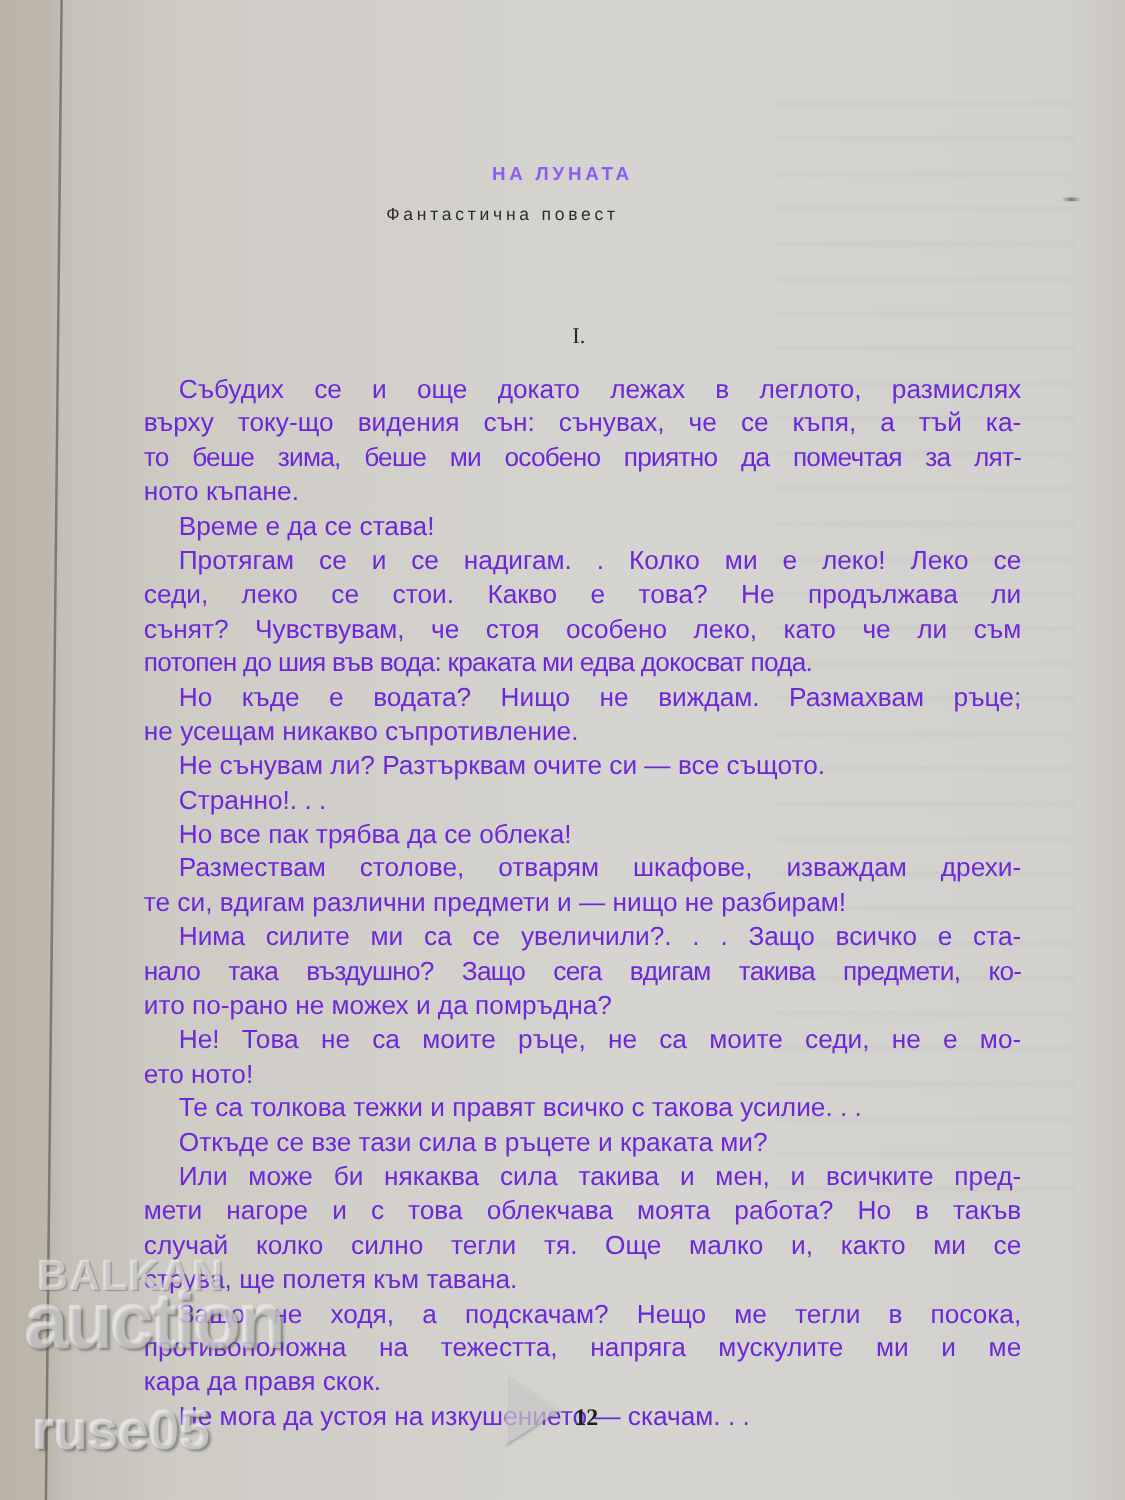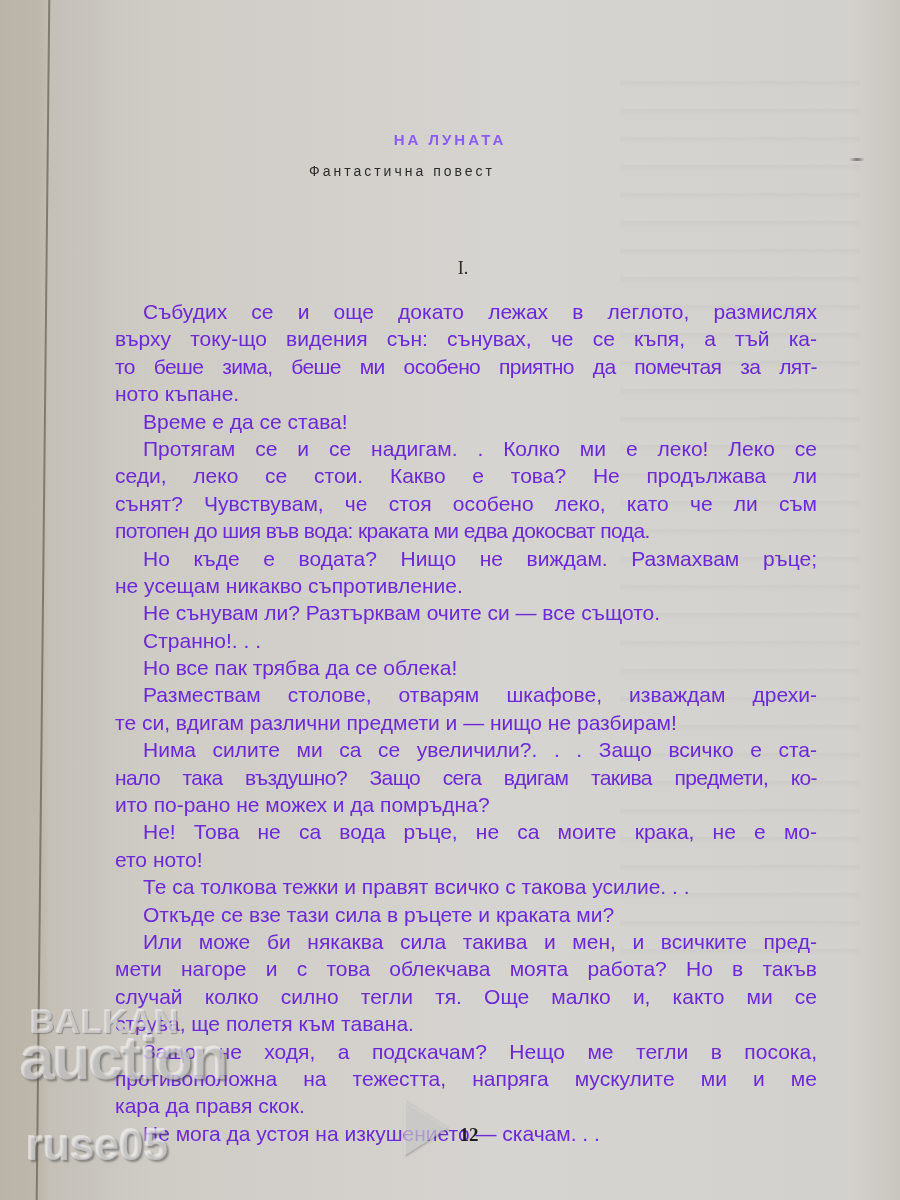--- a/index.html
+++ b/index.html
@@ -200,21 +200,21 @@
     <span class="line indent">Но къде е водата? Нищо не виждам. Размахвам ръце;</span>
     <span class="line last">не усещам никакво съпротивление.</span>
     <span class="line indent last">Не сънувам ли? Разтърквам очите си — все същото.</span>
     <span class="line indent last">Странно!. . .</span>
     <span class="line indent last">Но все пак трябва да се облека!</span>
     <span class="line indent">Размествам столове, отварям шкафове, изваждам дрехи-</span>
     <span class="line last">те си, вдигам различни предмети и — нищо не разбирам!</span>
     <span class="line indent">Нима силите ми са се увеличили?. . . Защо всичко е ста-</span>
     <span class="line narrow">нало така въздушно? Защо сега вдигам такива предмети, ко-</span>
     <span class="line last">ито по-рано не можех и да помръдна?</span>
-    <span class="line indent">Не! Това не са вода ръце, не са моите крака, не е мо-</span>
+    <span class="line indent">Не! Това не са моите ръце, не са моите седи, не е мо-</span>
     <span class="line last">ето ното!</span>
     <span class="line indent last">Те са толкова тежки и правят всичко с такова усилие. . .</span>
     <span class="line indent last">Откъде се взе тази сила в ръцете и краката ми?</span>
     <span class="line indent">Или може би някаква сила такива и мен, и всичките пред-</span>
     <span class="line">мети нагоре и с това облекчава моята работа? Но в такъв</span>
     <span class="line">случай колко силно тегли тя. Още малко и, както ми се</span>
     <span class="line last">струва, ще полетя към тавана.</span>
     <span class="line indent">Защо не ходя, а подскачам? Нещо ме тегли в посока,</span>
     <span class="line">противоположна на тежестта, напряга мускулите ми и ме</span>
     <span class="line last">кара да правя скок.</span>

